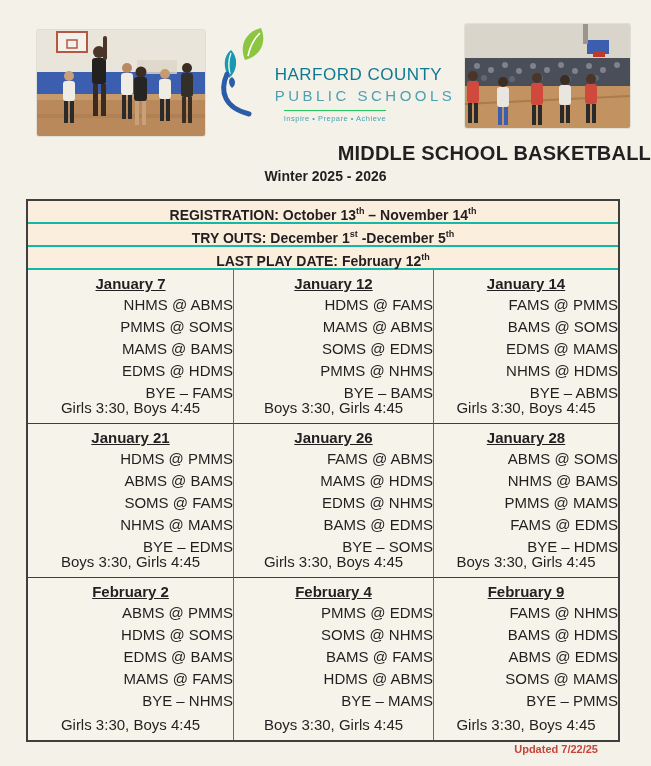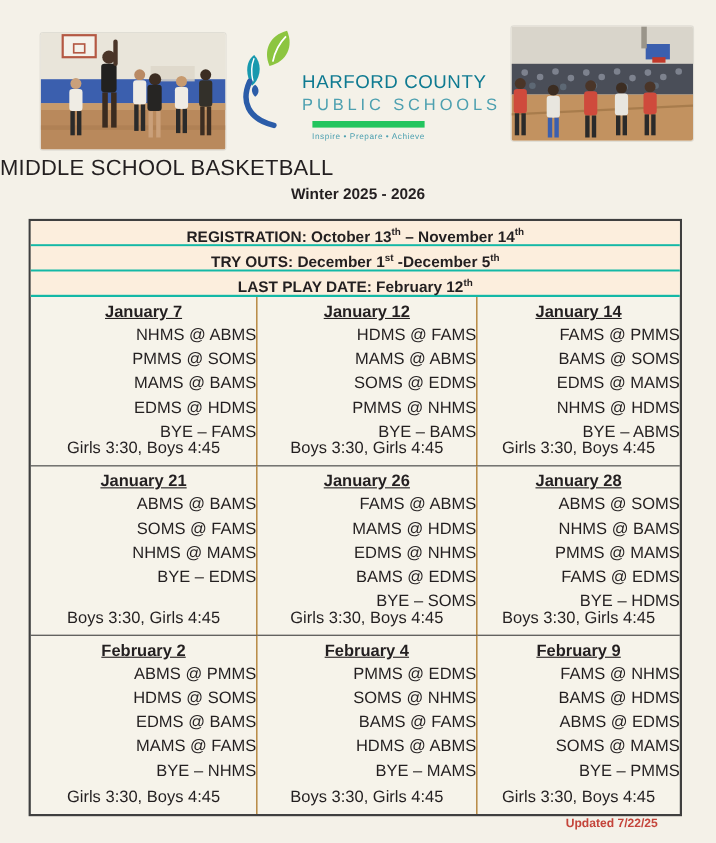--- a/index.html
+++ b/index.html
@@ -37,28 +37,28 @@
   .logo-line1{
     font-size:17px;font-weight:normal;letter-spacing:0.5px;
     color:#0e7a91;white-space:nowrap;
   }
   .logo-line2{
     font-size:15px;letter-spacing:3.5px;color:#4da0b0;
     margin-top:2px;white-space:nowrap;
   }
   .logo-tagline{
     font-size:7.5px;color:#4da0b0;letter-spacing:0.5px;
-    border-top:6px solid #22c55e;
+    border-top:1px solid #22c55e;
     padding-top:3px;margin-top:-8px;
     white-space:nowrap;
     text-align:center;
   }
   
   .title{
-    text-align:left;font-size:20px;font-weight:normal;
+    text-align:right;font-size:20px;font-weight:bold;
     margin-top:6px;letter-spacing:0.2px;
   }
   .subtitle{
     text-align:center;font-size:14px;font-weight:bold;margin-top:3px;
   }
   
   .sched-table{
     margin:15px 33px 0 26px;
     width:590px;
     border:2px solid #3f3f3f;
@@ -288,20 +288,21 @@
           <div class="game">EDMS @ MAMS</div>
           <div class="game">NHMS @ HDMS</div>
           <div class="game">BYE – ABMS</div>
         </div>
     <div class="week-times">Girls 3:30, Boys 4:45</div>
   </div>
 
   <div class="week-cell">
     <div class="week-date">January 21</div>
     <div class="week-games">
+          <div class="game">HDMS @ PMMS</div>
           <div class="game">ABMS @ BAMS</div>
           <div class="game">SOMS @ FAMS</div>
           <div class="game">NHMS @ MAMS</div>
           <div class="game">BYE – EDMS</div>
         </div>
     <div class="week-times">Boys 3:30, Girls 4:45</div>
   </div>
 
   <div class="week-cell">
     <div class="week-date">January 26</div>

